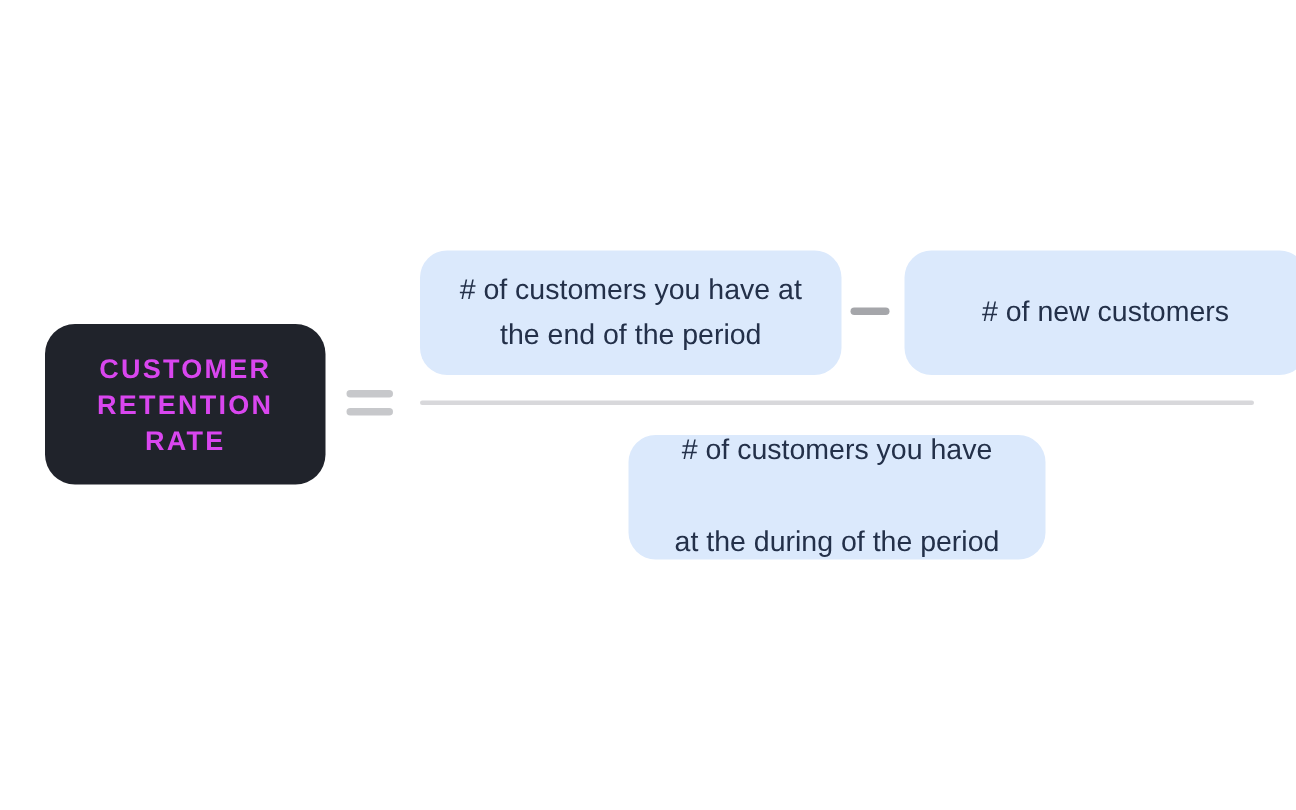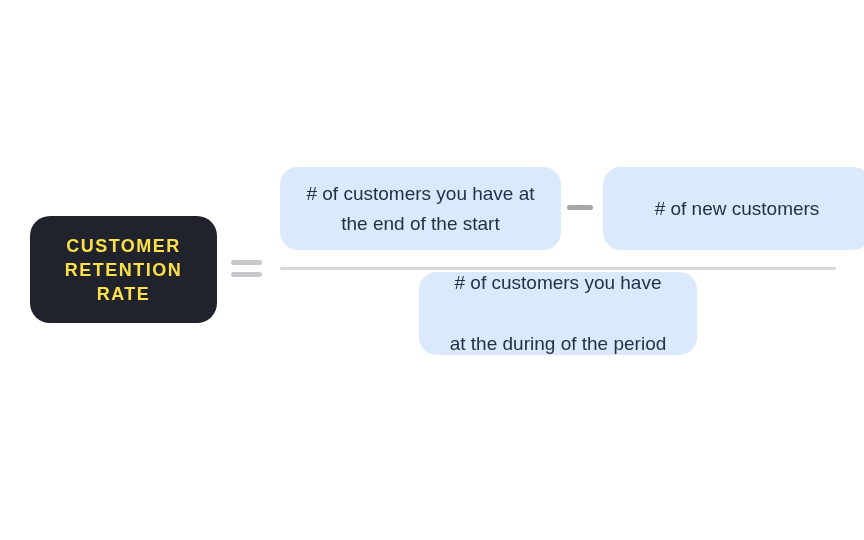--- a/index.html
+++ b/index.html
@@ -23,21 +23,21 @@
     width: 187px;
     height: 107px;
     background: #20232b;
     border-radius: 20px;
     display: flex;
     flex-direction: column;
     align-items: center;
     justify-content: center;
   }
   .term-line {
-    color: #fde047;
+    color: #d946ef;
     font-size: 18px;
     font-weight: 700;
     letter-spacing: 1.5px;
     line-height: 24px;
     white-space: nowrap;
   }
   
   .equals {
     position: absolute;
     left: 231px;
@@ -76,21 +76,21 @@
     height: 83px;
   }
   .pill-numerator-right {
     left: 603px;
     top: 167px;
     width: 268px;
     height: 83px;
   }
   .pill-denominator {
     left: 419px;
-    top: 272px;
+    top: 290px;
     width: 278px;
     height: 83px;
     gap: 31px;
   }
   
   .minus {
     position: absolute;
     left: 567px;
     top: 205px;
     width: 26px;
@@ -120,21 +120,21 @@
     <div class="term-line">RATE</div>
   </div>
 
   <div class="equals">
     <div class="bar"></div>
     <div class="bar"></div>
   </div>
 
   <div class="pill pill-numerator-left">
     <span># of customers you have at</span>
-    <span>the end of the start</span>
+    <span>the end of the period</span>
   </div>
 
   <div class="minus"></div>
 
   <div class="pill pill-numerator-right">
     <span># of new customers</span>
   </div>
 
   <div class="fraction-bar"></div>
 

